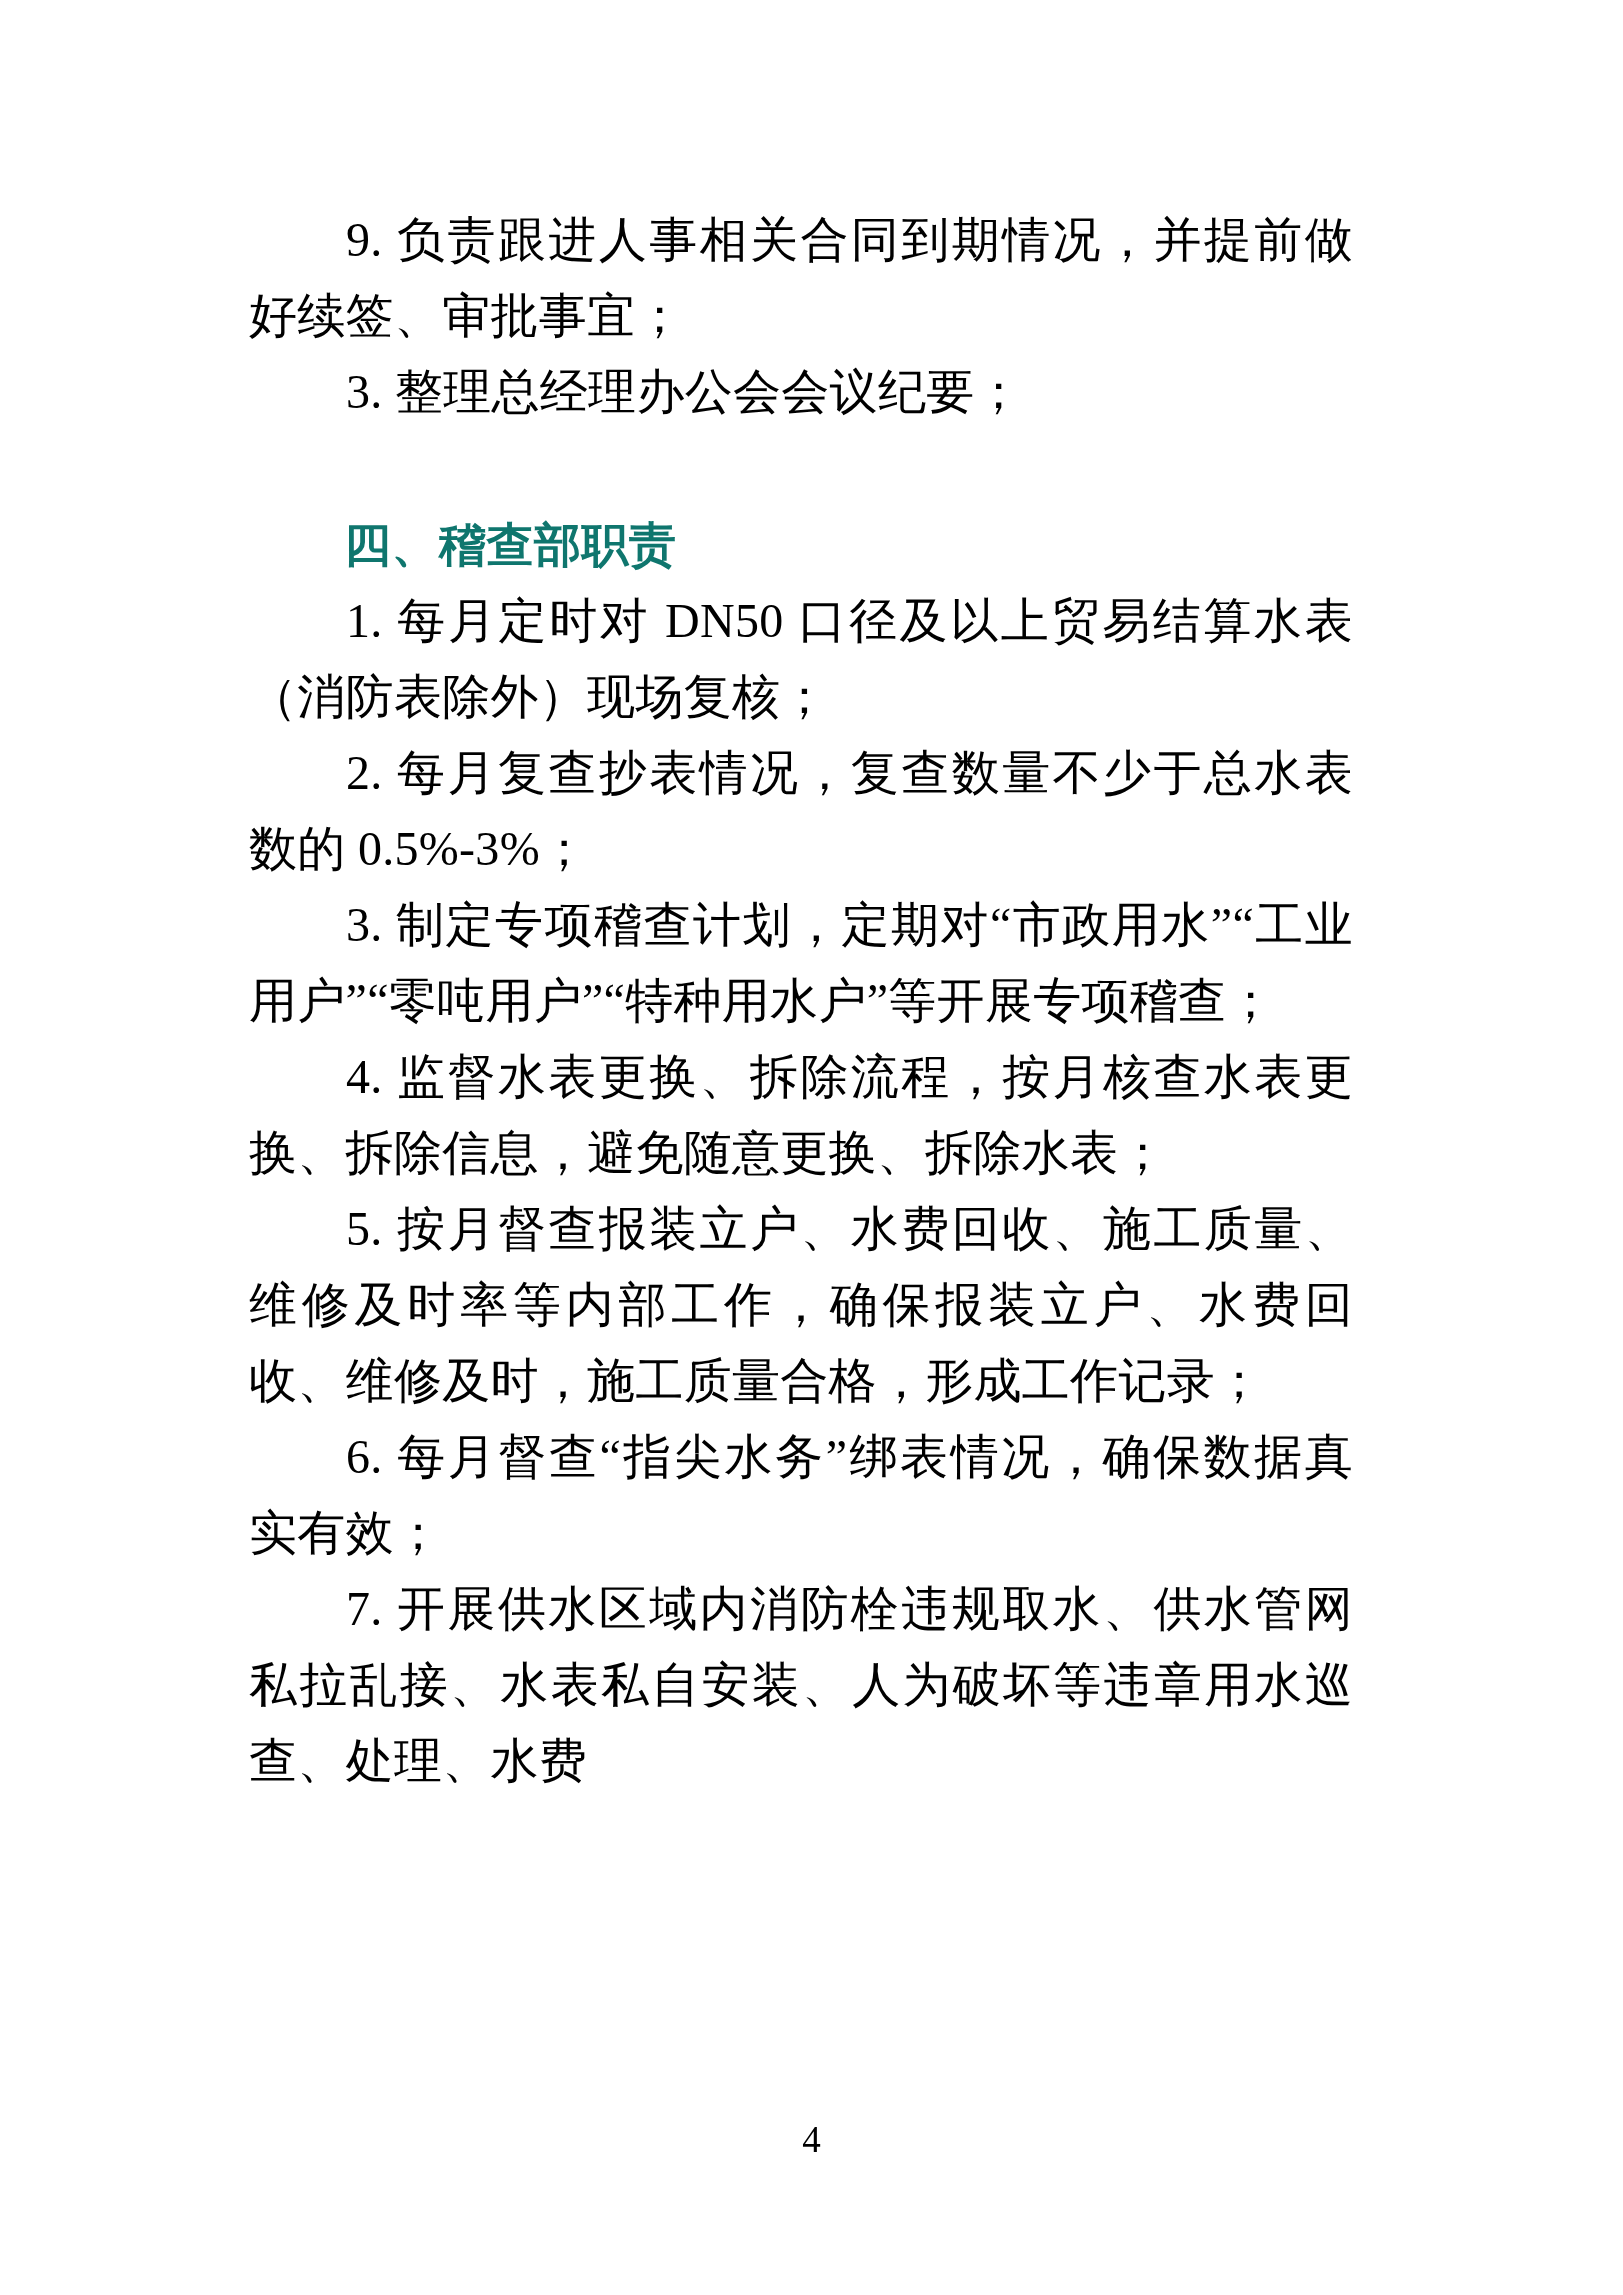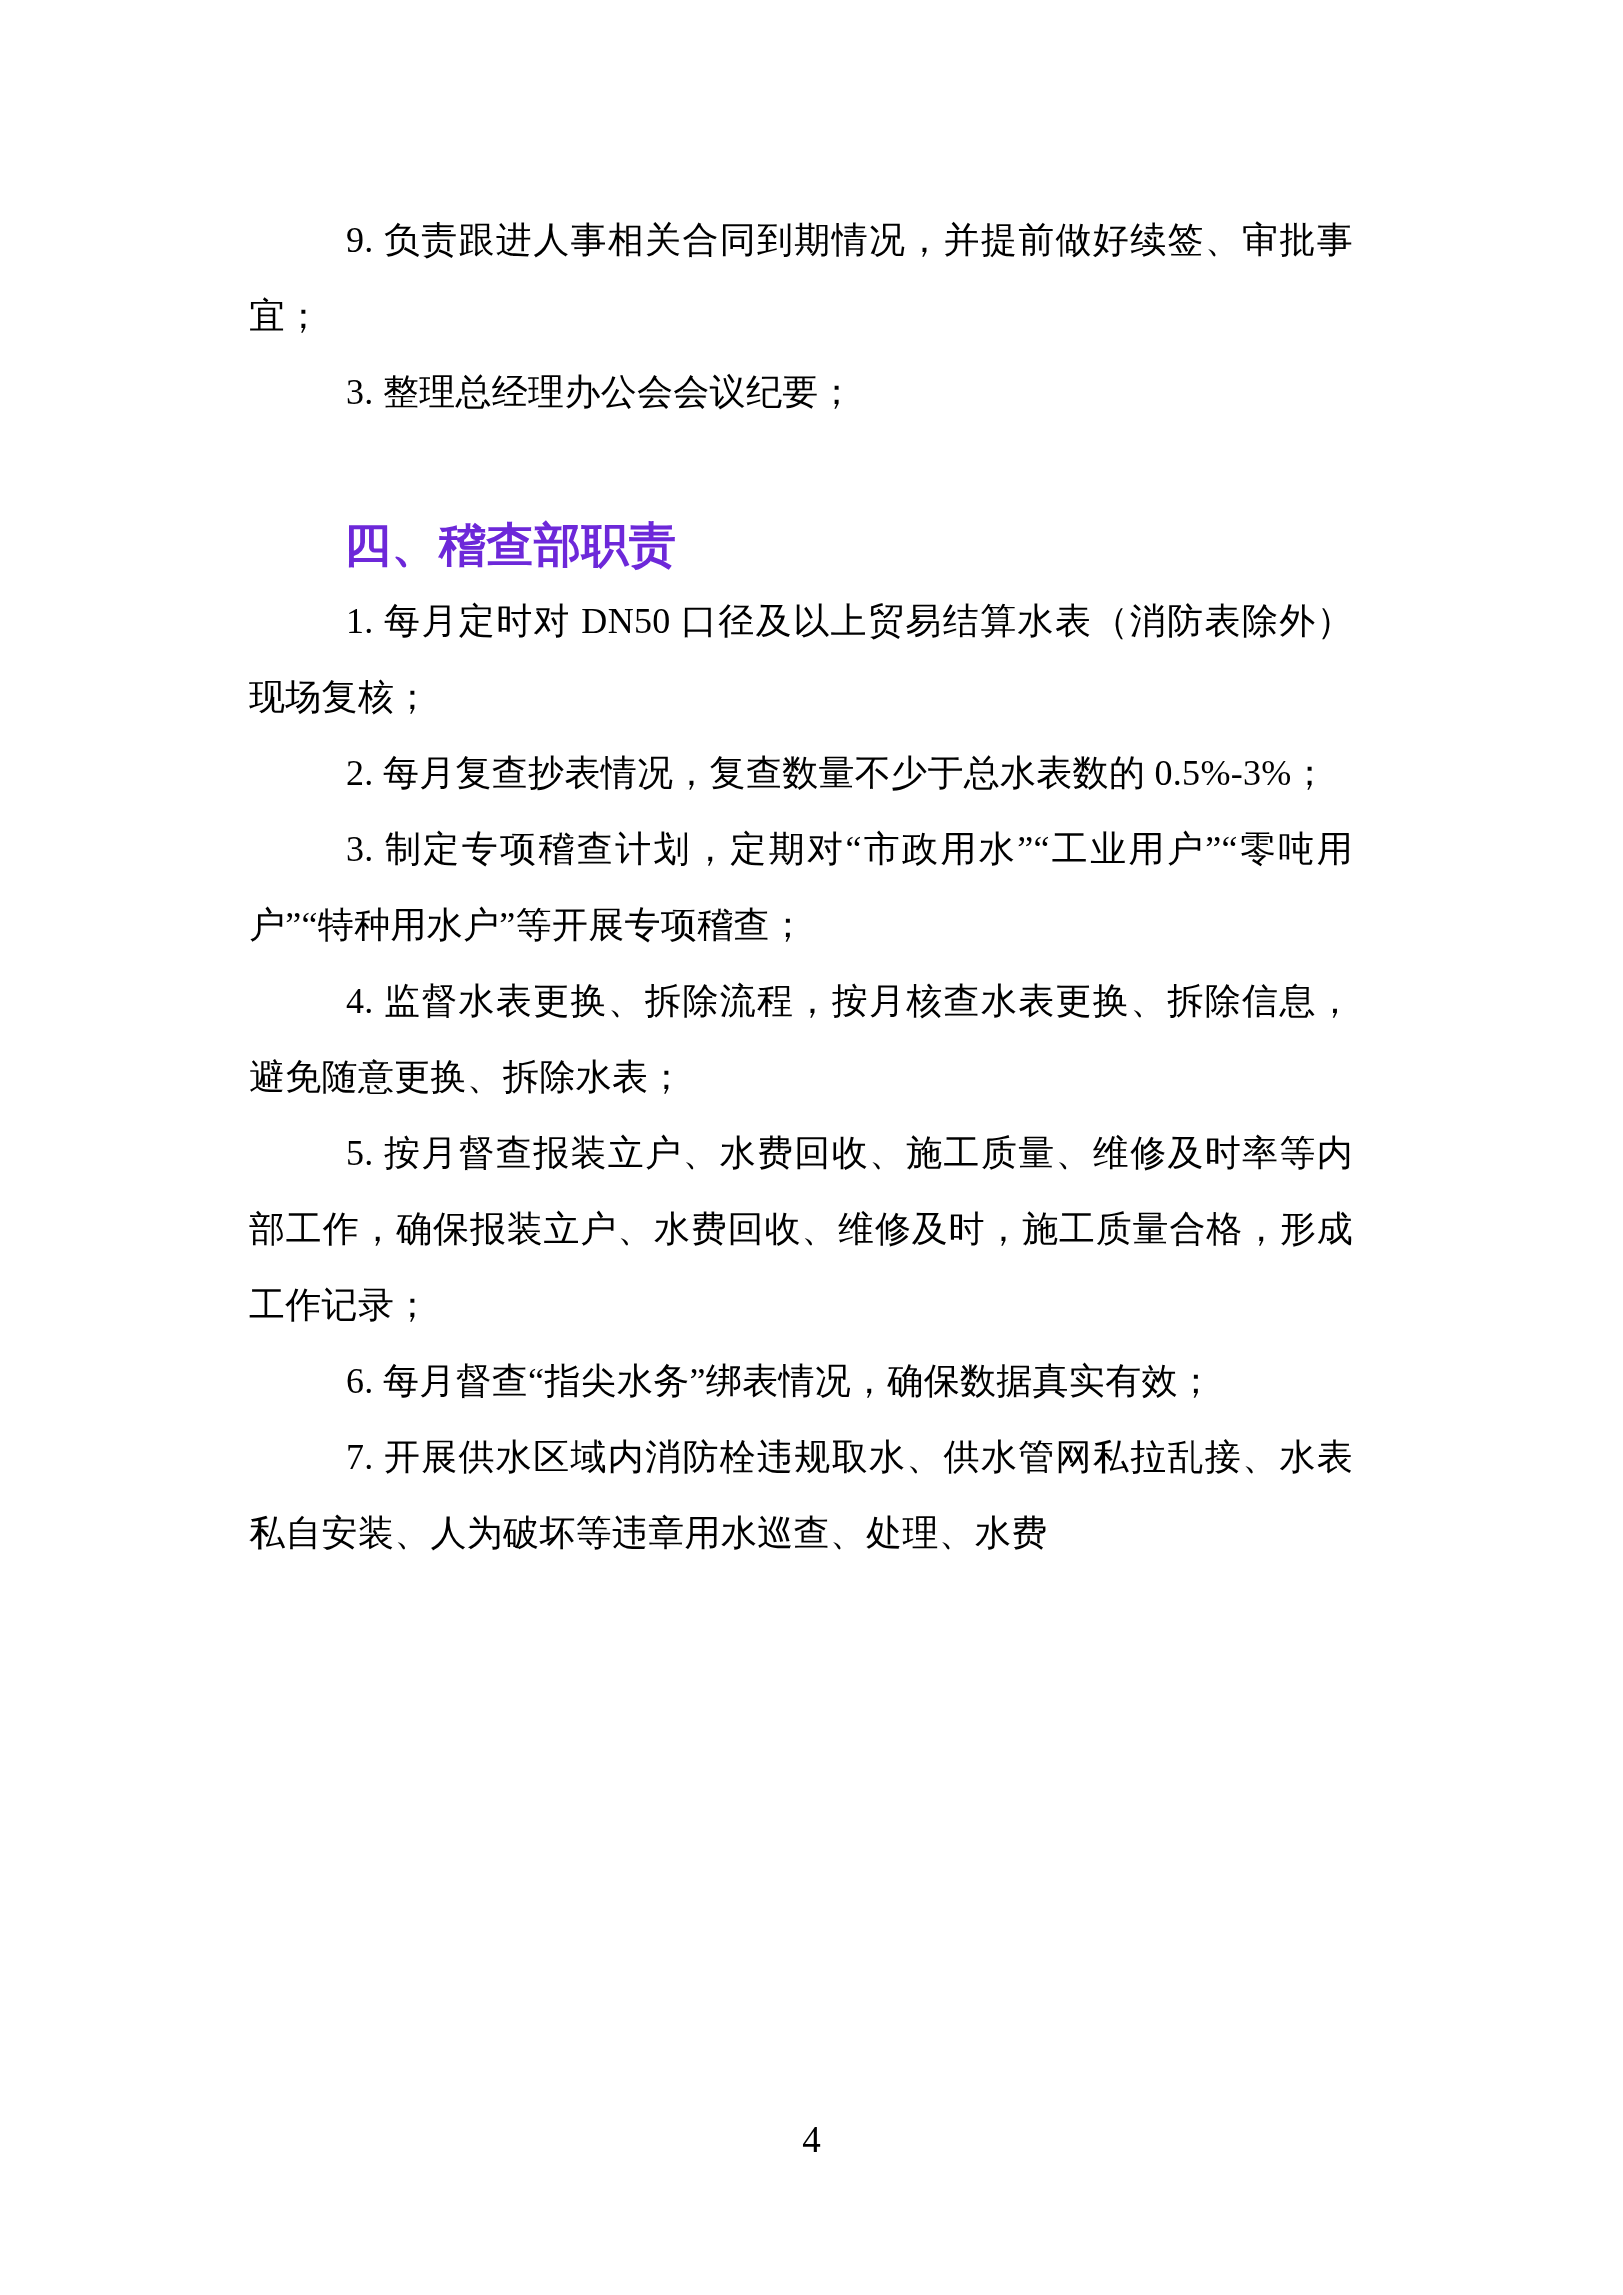--- a/index.html
+++ b/index.html
@@ -20,38 +20,38 @@
   
   .body-column {
     position: absolute;
     left: 249px;
     top: 0;
     width: 1104px;
   }
 
   .para {
     font-family: "Liberation Serif", "DejaVu Serif", serif;
-    font-size: 36px;
+    font-size: 48px;
     line-height: 76px;
     color: #000000;
     text-align: justify;
     text-justify: inter-ideograph;
     letter-spacing: 0.3px;
     margin: 0;
     text-indent: 97px;
     font-weight: 400;
   }
 
   
   .section-heading {
     font-family: "Liberation Sans", "DejaVu Sans", sans-serif;
     font-size: 47px;
     line-height: 76px;
     font-weight: bold;
-    color: #6d28d9;
+    color: #0f766e;
     margin: 0;
     text-indent: 95px;
     letter-spacing: 0.5px;
   }
 
   
   .spacer-top      { height: 202px; }
   .spacer-before-h { height: 77px; }
   .spacer-after-h  { height: 0px; }
 

